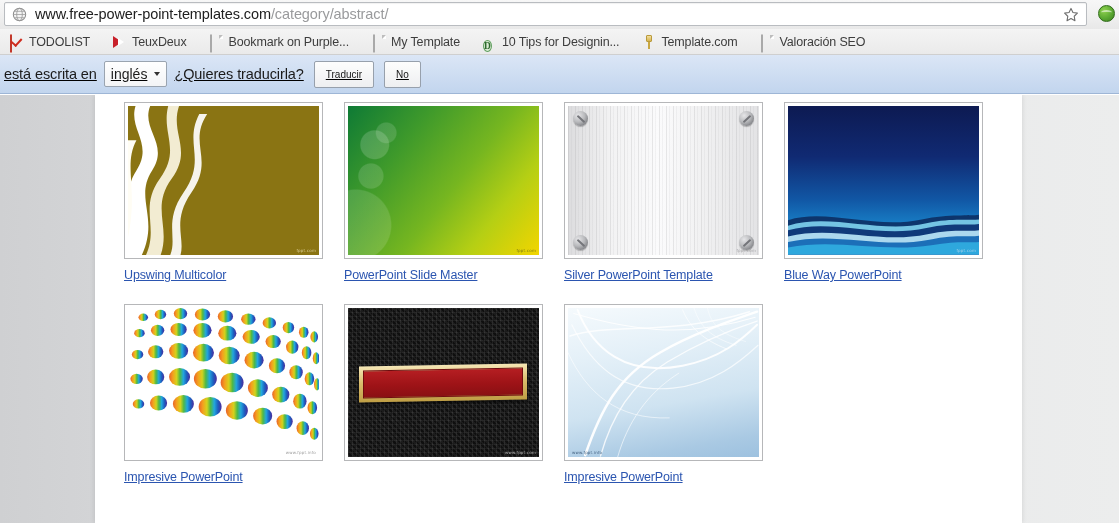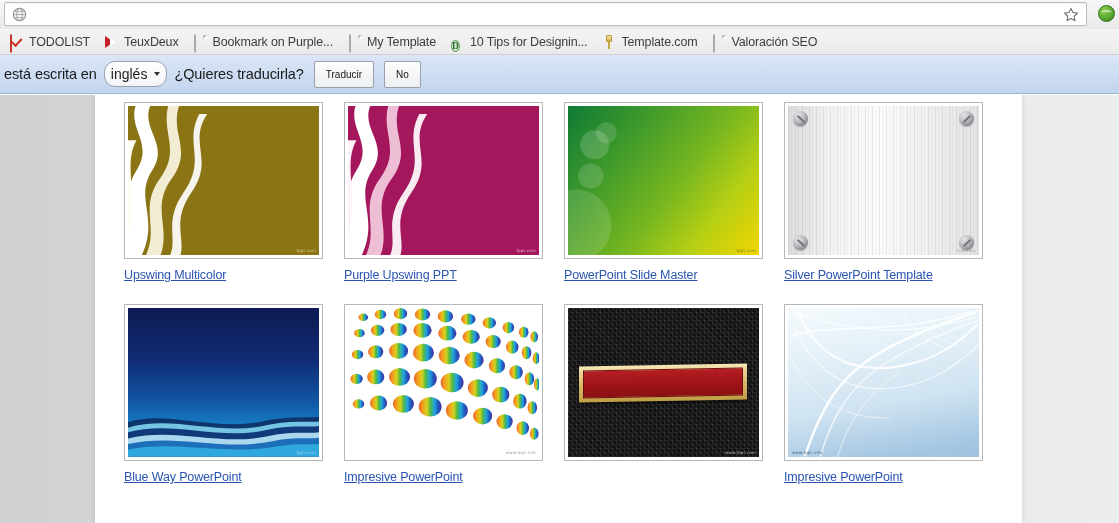--- a/index.html
+++ b/index.html
@@ -43,21 +43,21 @@
   .ext-icon::after{
     content:"";position:absolute;left:2px;top:4px;width:11px;height:3px;
     border-top:2px solid rgba(255,255,255,.55);border-radius:50%;
   }
 
   
   .bmbar{
     position:absolute;left:0;top:29px;width:1119px;height:26px;
     background:linear-gradient(180deg,#f4f4f4 0%,#eaeaea 100%);
     border-bottom:1px solid #cfcfcf;
-    display:flex;align-items:center;padding-left:6px;box-sizing:border-box;
+    display:flex;align-items:center;padding-left:6px;box-sizing:border-box;gap:8px;
   }
   .bm{
     display:flex;align-items:center;height:20px;padding:0 7px 0 4px;
     margin-right:4px;border-radius:2px;cursor:default;white-space:nowrap;
   }
   .bm-label{font-size:12.5px;color:#3d3d3d;margin-left:5px;letter-spacing:-0.15px;}
   .bm-ico{width:14px;height:14px;flex:0 0 auto;position:relative;}
 
   
   .ico-doc{
@@ -106,27 +106,27 @@
   .ico-pin::after{
     content:"";position:absolute;left:6px;top:7px;width:2px;height:7px;
     background:#c8a742;
   }
 
   
   .trbar{
     position:absolute;left:0;top:55px;width:1119px;height:39px;
     background:linear-gradient(180deg,#dbe6f6 0%,#cfdef2 48%,#c2d5ee 100%);
     border-bottom:1px solid #9eb6d6;
-    display:flex;align-items:center;padding-left:4px;box-sizing:border-box;
+    display:flex;align-items:center;padding-left:4px;box-sizing:border-box;text-decoration:underline;
   }
   .tr-text{font-size:14.5px;color:#1b1b1b;white-space:nowrap;letter-spacing:-0.1px;}
   .tr-select{
     margin:0 7px;height:26px;min-width:62px;padding:0 6px;
     background:linear-gradient(180deg,#ffffff 0%,#f3f4f6 100%);
-    border:1px solid #9aa4b0;border-radius:11px;
+    border:1px solid #9aa4b0;border-radius:2px;
     display:flex;align-items:center;gap:7px;cursor:pointer;box-sizing:border-box;
   }
   .tr-select-label{font-size:14px;color:#1b1b1b;}
   .caret{
     width:0;height:0;border-style:solid;border-width:4.5px 3.5px 0 3.5px;
     border-color:#333 transparent transparent transparent;
   }
   .tr-btn{
     margin-left:10px;height:27px;padding:0 11px;
     background:linear-gradient(180deg,#fdfdfd 0%,#eeeff1 100%);
@@ -238,20 +238,21 @@
 
   <div class="urlbar-row">
     <div class="omnibox">
       <span class="globe-icon">
         <svg width="15" height="15" viewBox="0 0 16 16">
           <circle cx="8" cy="8" r="6.6" fill="#f4f4f4" stroke="#8d8d8d" stroke-width="1.1"></circle>
           <ellipse cx="8" cy="8" rx="3" ry="6.6" fill="none" stroke="#9a9a9a" stroke-width=".9"></ellipse>
           <path d="M1.6 8h12.8M2.8 4.6h10.4M2.8 11.4h10.4" stroke="#9a9a9a" stroke-width=".8" fill="none"></path>
         </svg>
       </span>
+      <span class="url-text"><span>www.free-power-point-templates.com</span><span class="dim">/category/abstract/</span></span>
       <span class="star-wrap">
         <svg width="16" height="16" viewBox="0 0 18 18">
           <path d="M9 1.6l2.2 4.6 5 .7-3.6 3.5.85 5-4.45-2.35L4.55 15.4l.85-5L1.8 6.9l5-.7z" fill="none" stroke="#6f6f6f" stroke-width="1.25" stroke-linejoin="round"></path>
         </svg>
       </span>
     </div>
     <div class="ext-icon"></div>
   </div>
 
   <div class="bmbar">
@@ -308,34 +309,20 @@
                 <path d="M40 -4 C30 30, 46 46, 34 78 C22 110, 36 130, 26 164 L18 164 C30 130, 16 110, 28 78 C40 46, 26 30, 34 -4 Z" fill="#f2ecd2"></path>
                 <path d="M52 14 C42 44, 56 58, 44 92 C32 126, 44 142, 36 164 L30 164 C40 142, 28 126, 40 92 C52 58, 40 44, 48 14 Z" fill="#ffffff" opacity=".92"></path>
                 <path d="M16 40 C8 70, 20 92, 8 164 L0 164 C10 92, 0 70, 8 40 Z" fill="#fffdf4"></path>
               </svg>
               <span class="wm" style="color:#e8dca8">fppt.com</span>
             </div>
           </div>
           <div class="caption">Upswing Multicolor</div>
         </div>
 
-        <div class="cell">
-          <div class="thumb-frame">
-            <div class="thumb t-purple">
-              <svg class="ribbons" viewBox="0 0 70 160" preserveAspectRatio="none">
-                <path d="M26 -4 C14 26, 34 40, 24 70 C14 100, 30 120, 16 164 L4 164 C20 120, 6 100, 16 70 C26 40, 8 26, 18 -4 Z" fill="#ffffff"></path>
-                <path d="M40 -4 C30 30, 46 46, 34 78 C22 110, 36 130, 26 164 L18 164 C30 130, 16 110, 28 78 C40 46, 26 30, 34 -4 Z" fill="#edbed4"></path>
-                <path d="M52 14 C42 44, 56 58, 44 92 C32 126, 44 142, 36 164 L30 164 C40 142, 28 126, 40 92 C52 58, 40 44, 48 14 Z" fill="#ffffff" opacity=".92"></path>
-                <path d="M16 40 C8 70, 20 92, 8 164 L0 164 C10 92, 0 70, 8 40 Z" fill="#fdf2f7"></path>
-              </svg>
-              <span class="wm" style="color:#f3c9dd">fppt.com</span>
-            </div>
-          </div>
-          <div class="caption">Purple Upswing PPT</div>
-        </div>
 
         <div class="cell">
           <div class="thumb-frame">
             <div class="thumb t-green">
               <span class="wm" style="color:#6d6a12">fppt.com</span>
             </div>
           </div>
           <div class="caption">PowerPoint Slide Master</div>
         </div>
 

